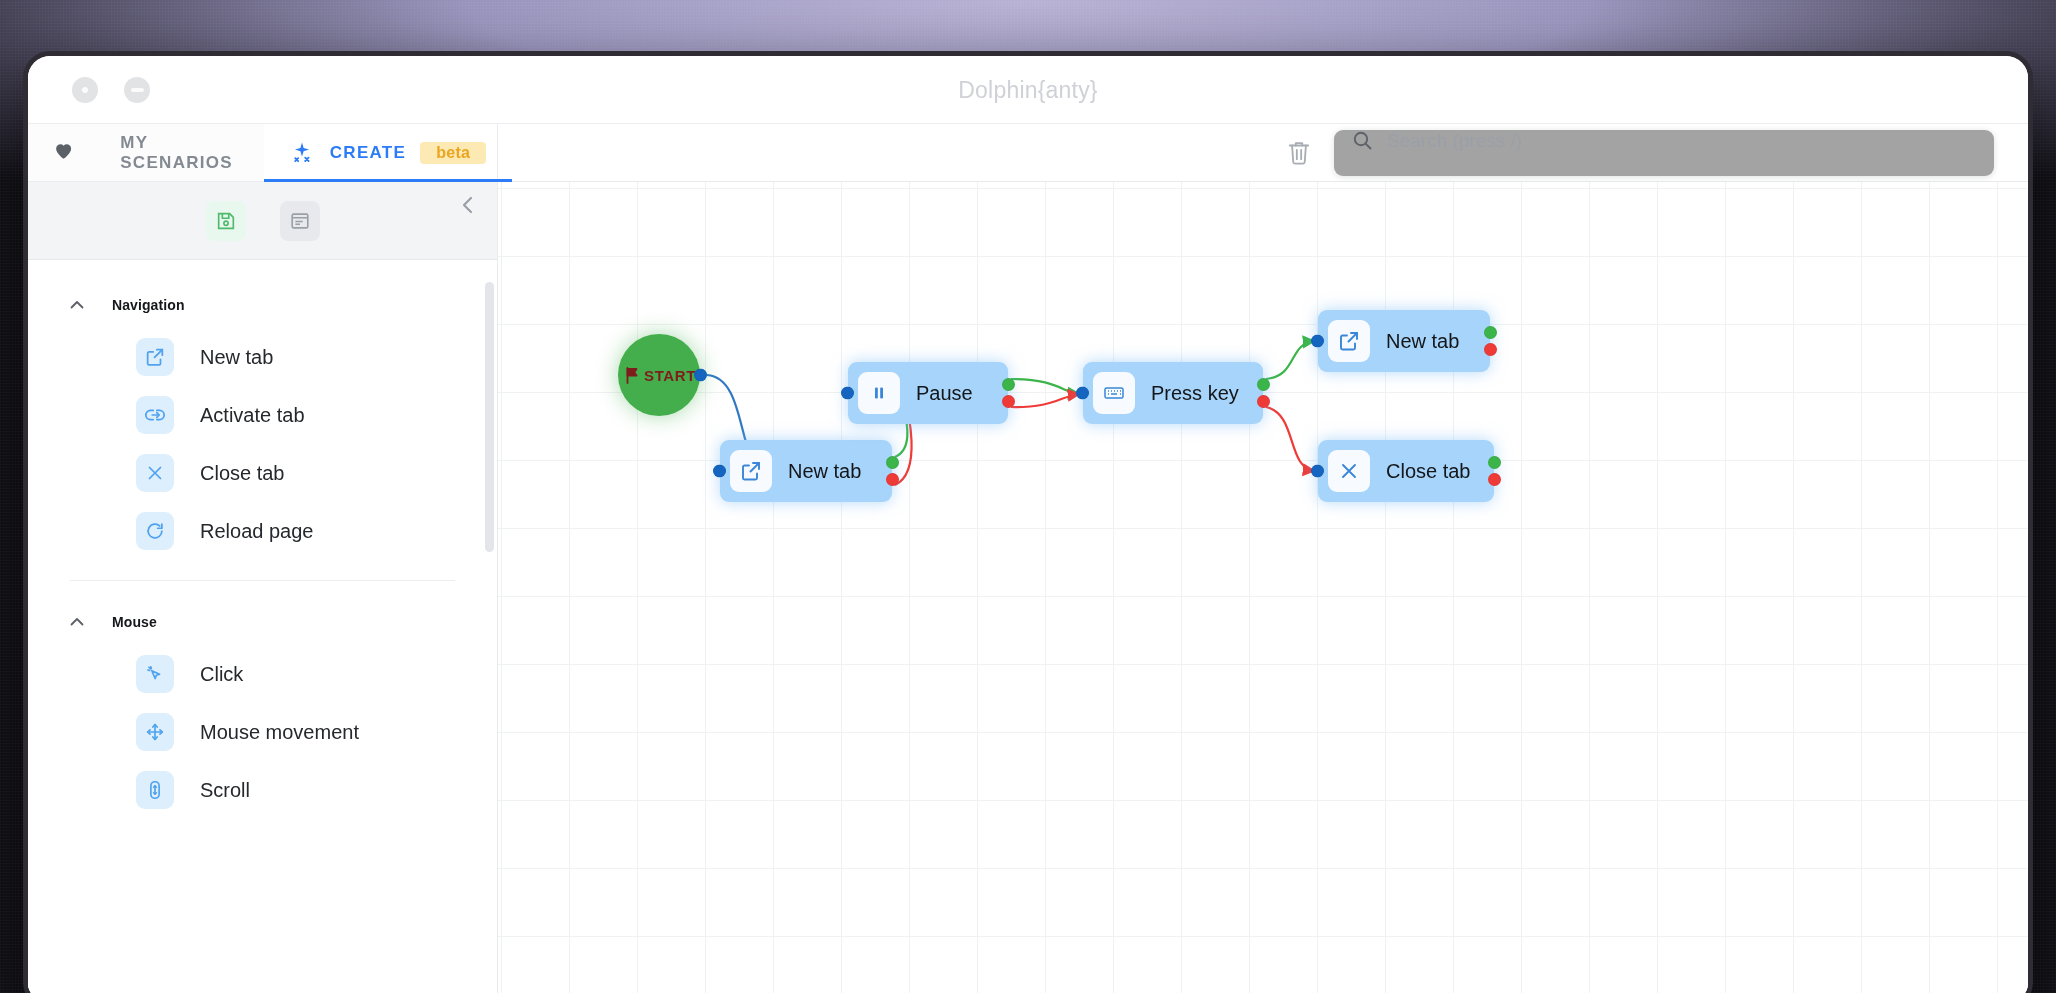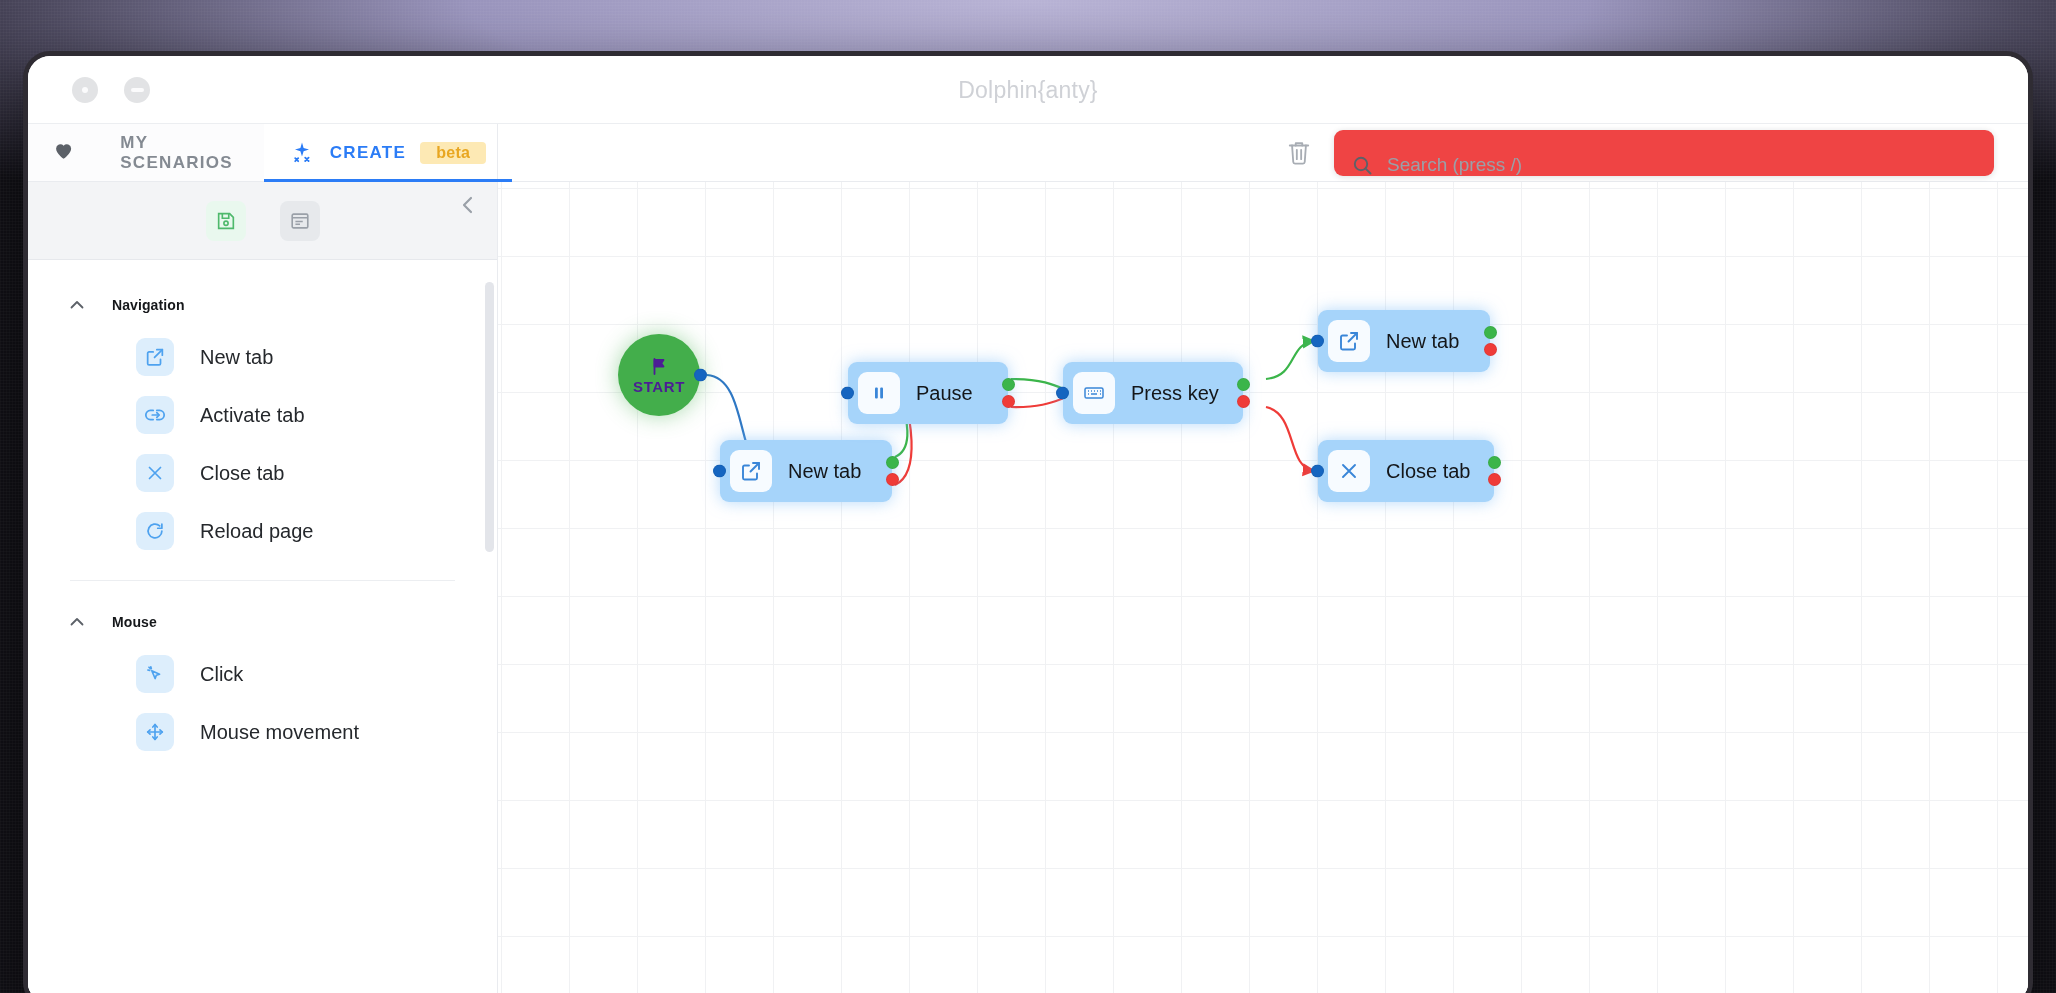--- a/index.html
+++ b/index.html
@@ -136,23 +136,23 @@
   }
 
   
   .right-area { flex: 1; display: flex; flex-direction: column; background: #fff; min-width: 0; }
   .canvas-topbar {
     height: 58px; display: flex; align-items: center; justify-content: flex-end;
     gap: 22px; padding: 0 34px; background: #fff; border-bottom: 1px solid #e9ebef;
   }
   .trash-btn { width: 26px; height: 28px; color: #a8adb4; cursor: pointer; }
   .search-box {
-    width: 660px; height: 46px; border-radius: 9px; background: #ef4444;
+    width: 660px; height: 46px; border-radius: 9px; background: #a3a3a3;
     box-shadow: 0 1px 6px rgba(20,25,35,.14);
-    display: flex; align-items: flex-end; gap: 14px; padding: 0 18px;
+    display: flex; align-items: flex-start; gap: 14px; padding: 0 18px;
   }
   .search-icon { width: 21px; height: 21px; color: #5d6168; flex: 0 0 21px; }
   .search-input {
     border: 0; outline: 0; flex: 1; font-size: 19px; color: #33373d;
     font-family: "Liberation Sans", sans-serif; background: transparent;
   }
   .search-input::placeholder { color: #9aa0a8; }
 
   .canvas-wrap {
     flex: 1; position: relative; overflow: hidden;
@@ -187,22 +187,22 @@
   .port {
     position: absolute; width: 13px; height: 13px; border-radius: 50%;
     border: 1px solid rgba(0,0,0,.06);
   }
   .port.in   { background: #1565c0; left: -7px; top: 50%; transform: translateY(-50%); }
   .port.ok   { background: #3bb54a; right: -7px; top: 16px; }
   .port.err  { background: #ef3b38; right: -7px; bottom: 16px; }
 
   .start-node {
     position: absolute; width: 82px; height: 82px; border-radius: 50%;
-    background: #43ae4b; color: #4c1d95;
-    display: flex; flex-direction: column; align-items: center; justify-content: center;
+    background: #43ae4b; color: #7f1d1d;
+    display: flex; align-items: center; justify-content: center;
     gap: 2px; box-shadow: 0 0 22px rgba(67,174,75,.45); cursor: grab;
   }
   .start-node .flag { width: 20px; height: 20px; }
   .start-label { font-size: 15px; font-weight: 700; letter-spacing: .6px; }
   .start-node .port.ok-start {
     background: #1565c0; right: -7px; top: 50%; transform: translateY(-50%);
     width: 13px; height: 13px;
   }
 </style>
 </head>
@@ -353,20 +353,30 @@
           <div class="palette-item">
             <span class="pi-icon">
               <svg viewBox="0 0 24 24" fill="none" stroke="currentColor" stroke-width="1.8" stroke-linecap="round" stroke-linejoin="round">
                   <path d="M12 4v16M4 12h16"></path>
                   <path d="M12 4 9.6 6.6M12 4l2.4 2.6M12 20l-2.4-2.6M12 20l2.4-2.6M4 12l2.6-2.4M4 12l2.6 2.4M20 12l-2.6-2.4M20 12l-2.6 2.4"></path>
                 </svg>
             </span>
             <span class="pi-label">Mouse movement</span>
           </div>
 
+          <div class="palette-item">
+            <span class="pi-icon">
+              <svg viewBox="0 0 24 24" fill="none" stroke="currentColor" stroke-width="1.8" stroke-linecap="round" stroke-linejoin="round">
+                  <rect x="7.5" y="3" width="9" height="18" rx="4.5"></rect>
+                  <path d="M12 7.5v9"></path>
+                  <path d="M12 7.5 10.6 9M12 7.5 13.4 9M12 16.5 10.6 15M12 16.5 13.4 15"></path>
+                </svg>
+            </span>
+            <span class="pi-label">Scroll</span>
+          </div>
         </div>
 
         <div class="panel-scrollbar">
           <div class="panel-scroll-thumb"></div>
         </div>
       </div>
     </div>
 
     <div class="right-area">
 
@@ -451,21 +461,21 @@
                 <rect x="8" y="6.5" width="2.8" height="11" rx="1"></rect>
                 <rect x="13.2" y="6.5" width="2.8" height="11" rx="1"></rect>
               </svg>
           </span>
           <span class="node-label">Pause</span>
           <span class="port in"></span>
           <span class="port ok"></span>
           <span class="port err"></span>
         </div>
 
-        <div class="node" style="left:565px; top:180px; width:180px;">
+        <div class="node" style="left:585px; top:180px; width:180px;">
           <span class="node-icon">
             <svg viewBox="0 0 24 24" fill="none" stroke="currentColor" stroke-width="1.5">
                 <rect x="3" y="7" width="18" height="10" rx="1.6"></rect>
                 <path d="M6 10h1M9 10h1M12 10h1M15 10h1M18 10h1M6 13h1M9 13h6M18 13h1"></path>
               </svg>
           </span>
           <span class="node-label">Press key</span>
           <span class="port in"></span>
           <span class="port ok"></span>
           <span class="port err"></span>

